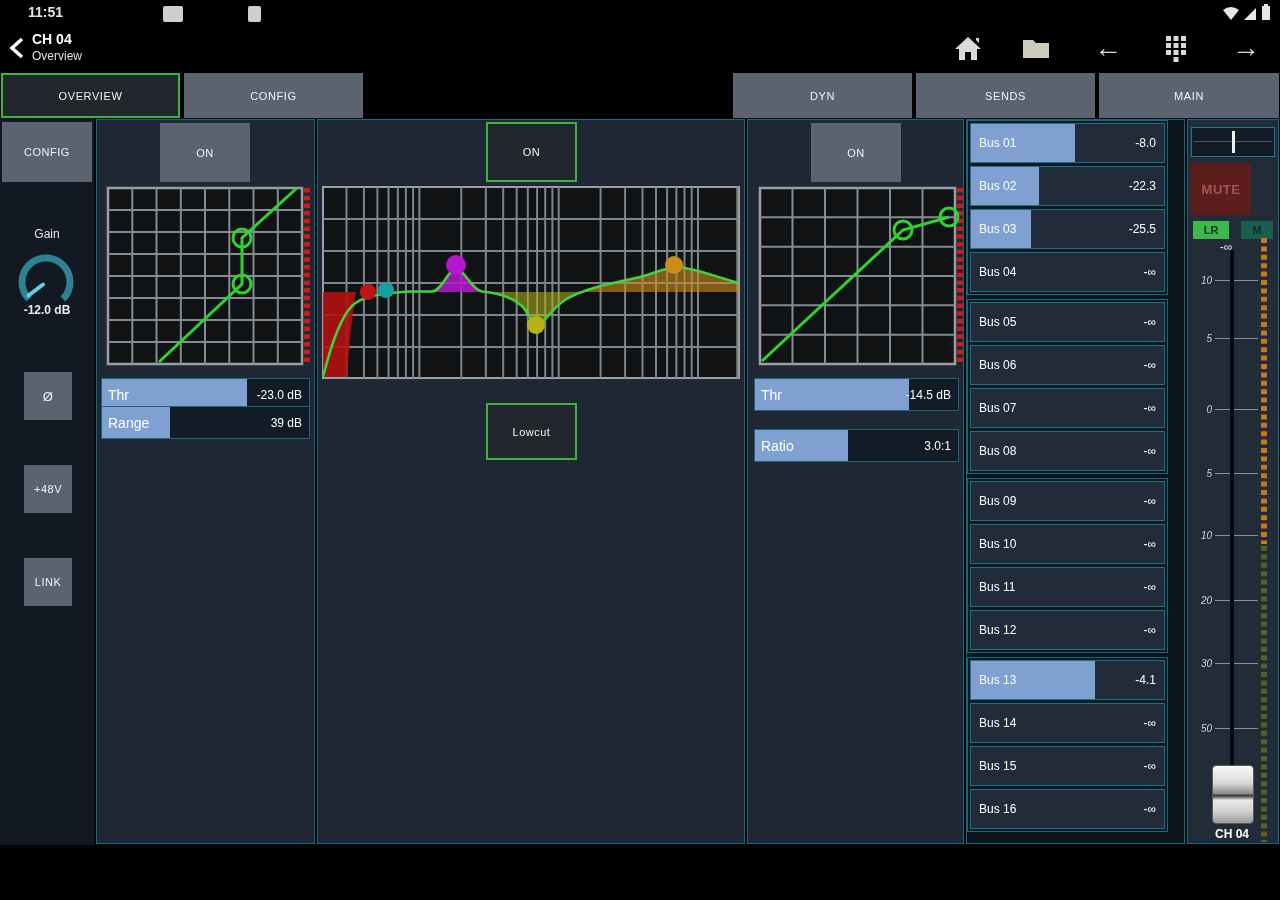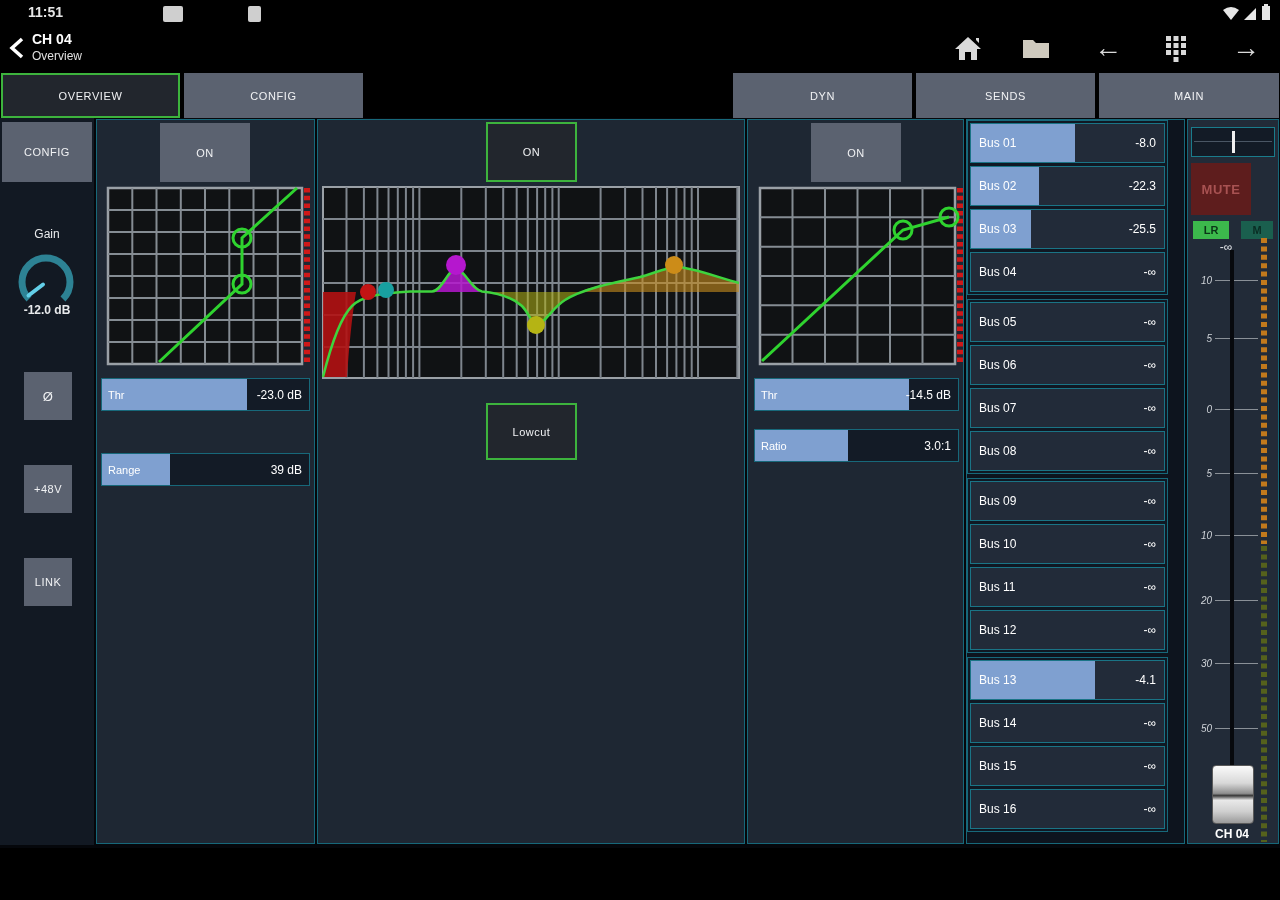--- a/index.html
+++ b/index.html
@@ -22,21 +22,21 @@
   .tab.sel{background:#22262d;border:2px solid #3db33d;}
   
   #content-bg{position:absolute;left:0;top:118px;width:1280px;height:730px;background:#05070b;}
   .panel{position:absolute;top:119px;height:725px;background:#1e2733;border:1px solid #17687a;box-sizing:border-box;}
   .btn-gray{position:absolute;background:#5b6270;color:#f1f2f4;display:flex;align-items:center;justify-content:center;
             font-size:11px;letter-spacing:.5px;box-sizing:border-box;}
   .btn-green{position:absolute;background:#22262d;border:2px solid #3db33d;color:#f1f2f4;display:flex;align-items:center;
              justify-content:center;font-size:11px;letter-spacing:.5px;box-sizing:border-box;}
   .slider-row{position:absolute;height:33px;background:#131b26;border:1px solid #17687a;box-sizing:border-box;overflow:hidden;}
   .slider-fill{position:absolute;left:0;top:0;bottom:0;background:#7fa0d0;}
-  .sl-label{position:absolute;left:6px;top:50%;transform:translateY(-50%);font-size:11px;color:#fff;z-index:2;}
+  .sl-label{position:absolute;left:6px;top:50%;transform:translateY(-50%);font-size:14px;color:#fff;z-index:2;}
   .sl-value{position:absolute;right:7px;top:50%;transform:translateY(-50%);font-size:12px;color:#fff;z-index:2;}
   
   #sidebar{position:absolute;left:0;top:118px;width:94px;height:727px;background:#121923;}
   .side-label{position:absolute;left:0;width:94px;text-align:center;font-size:12px;color:#e8eaec;}
   
   #bus-groups{position:absolute;left:967px;top:120px;width:201px;}
   .bus-group{border:1px solid #17687a;background:#101823;padding:2px;margin-bottom:4px;}
   .bus-row{position:relative;height:40px;border:1px solid #1a7486;background:#222b39;margin-bottom:3px;overflow:hidden;box-sizing:border-box;}
   .bus-row:last-child{margin-bottom:0;}
   .bus-fill{position:absolute;left:0;top:0;bottom:0;background:#7fa0d0;}
@@ -168,21 +168,21 @@
     <line x1="201" y1="2" x2="201" y2="178" stroke="#cf1818" stroke-width="6" stroke-dasharray="4.5,3.2"></line>
     <path d="M53,176 L136,98 L136,52 L191,2" fill="none" stroke="#2fd32f" stroke-width="3"></path>
     <circle cx="136" cy="98" r="9" fill="none" stroke="#2fd32f" stroke-width="3"></circle>
     <circle cx="136" cy="52" r="9" fill="none" stroke="#2fd32f" stroke-width="3"></circle>
   </svg>
   <div class="slider-row" style="left:101px;top:378px;width:209px;">
     <div class="slider-fill" style="width: 70%;"></div>
     <span class="sl-label">Thr</span>
     <span class="sl-value">-23.0 dB</span>
   </div>
-  <div class="slider-row" style="left:101px;top:453px;width:209px;">
+  <div class="slider-row" style="left:101px;top:406px;width:209px;">
     <div class="slider-fill" style="width: 33%;"></div>
     <span class="sl-label">Range</span>
     <span class="sl-value">39 dB</span>
   </div>
 
   <div class="panel" style="left:317px;width:428px;"></div>
   <div class="btn-green" style="left:486px;top:122px;width:91px;height:60px;">ON</div>
   <svg class="abs" style="left:322px;top:186px;" width="418" height="193">
     <rect x="1" y="1" width="416" height="191" fill="#101214" stroke="#9aa0a6" stroke-width="2"></rect>
     <g stroke="#7e858d" stroke-width="2">

